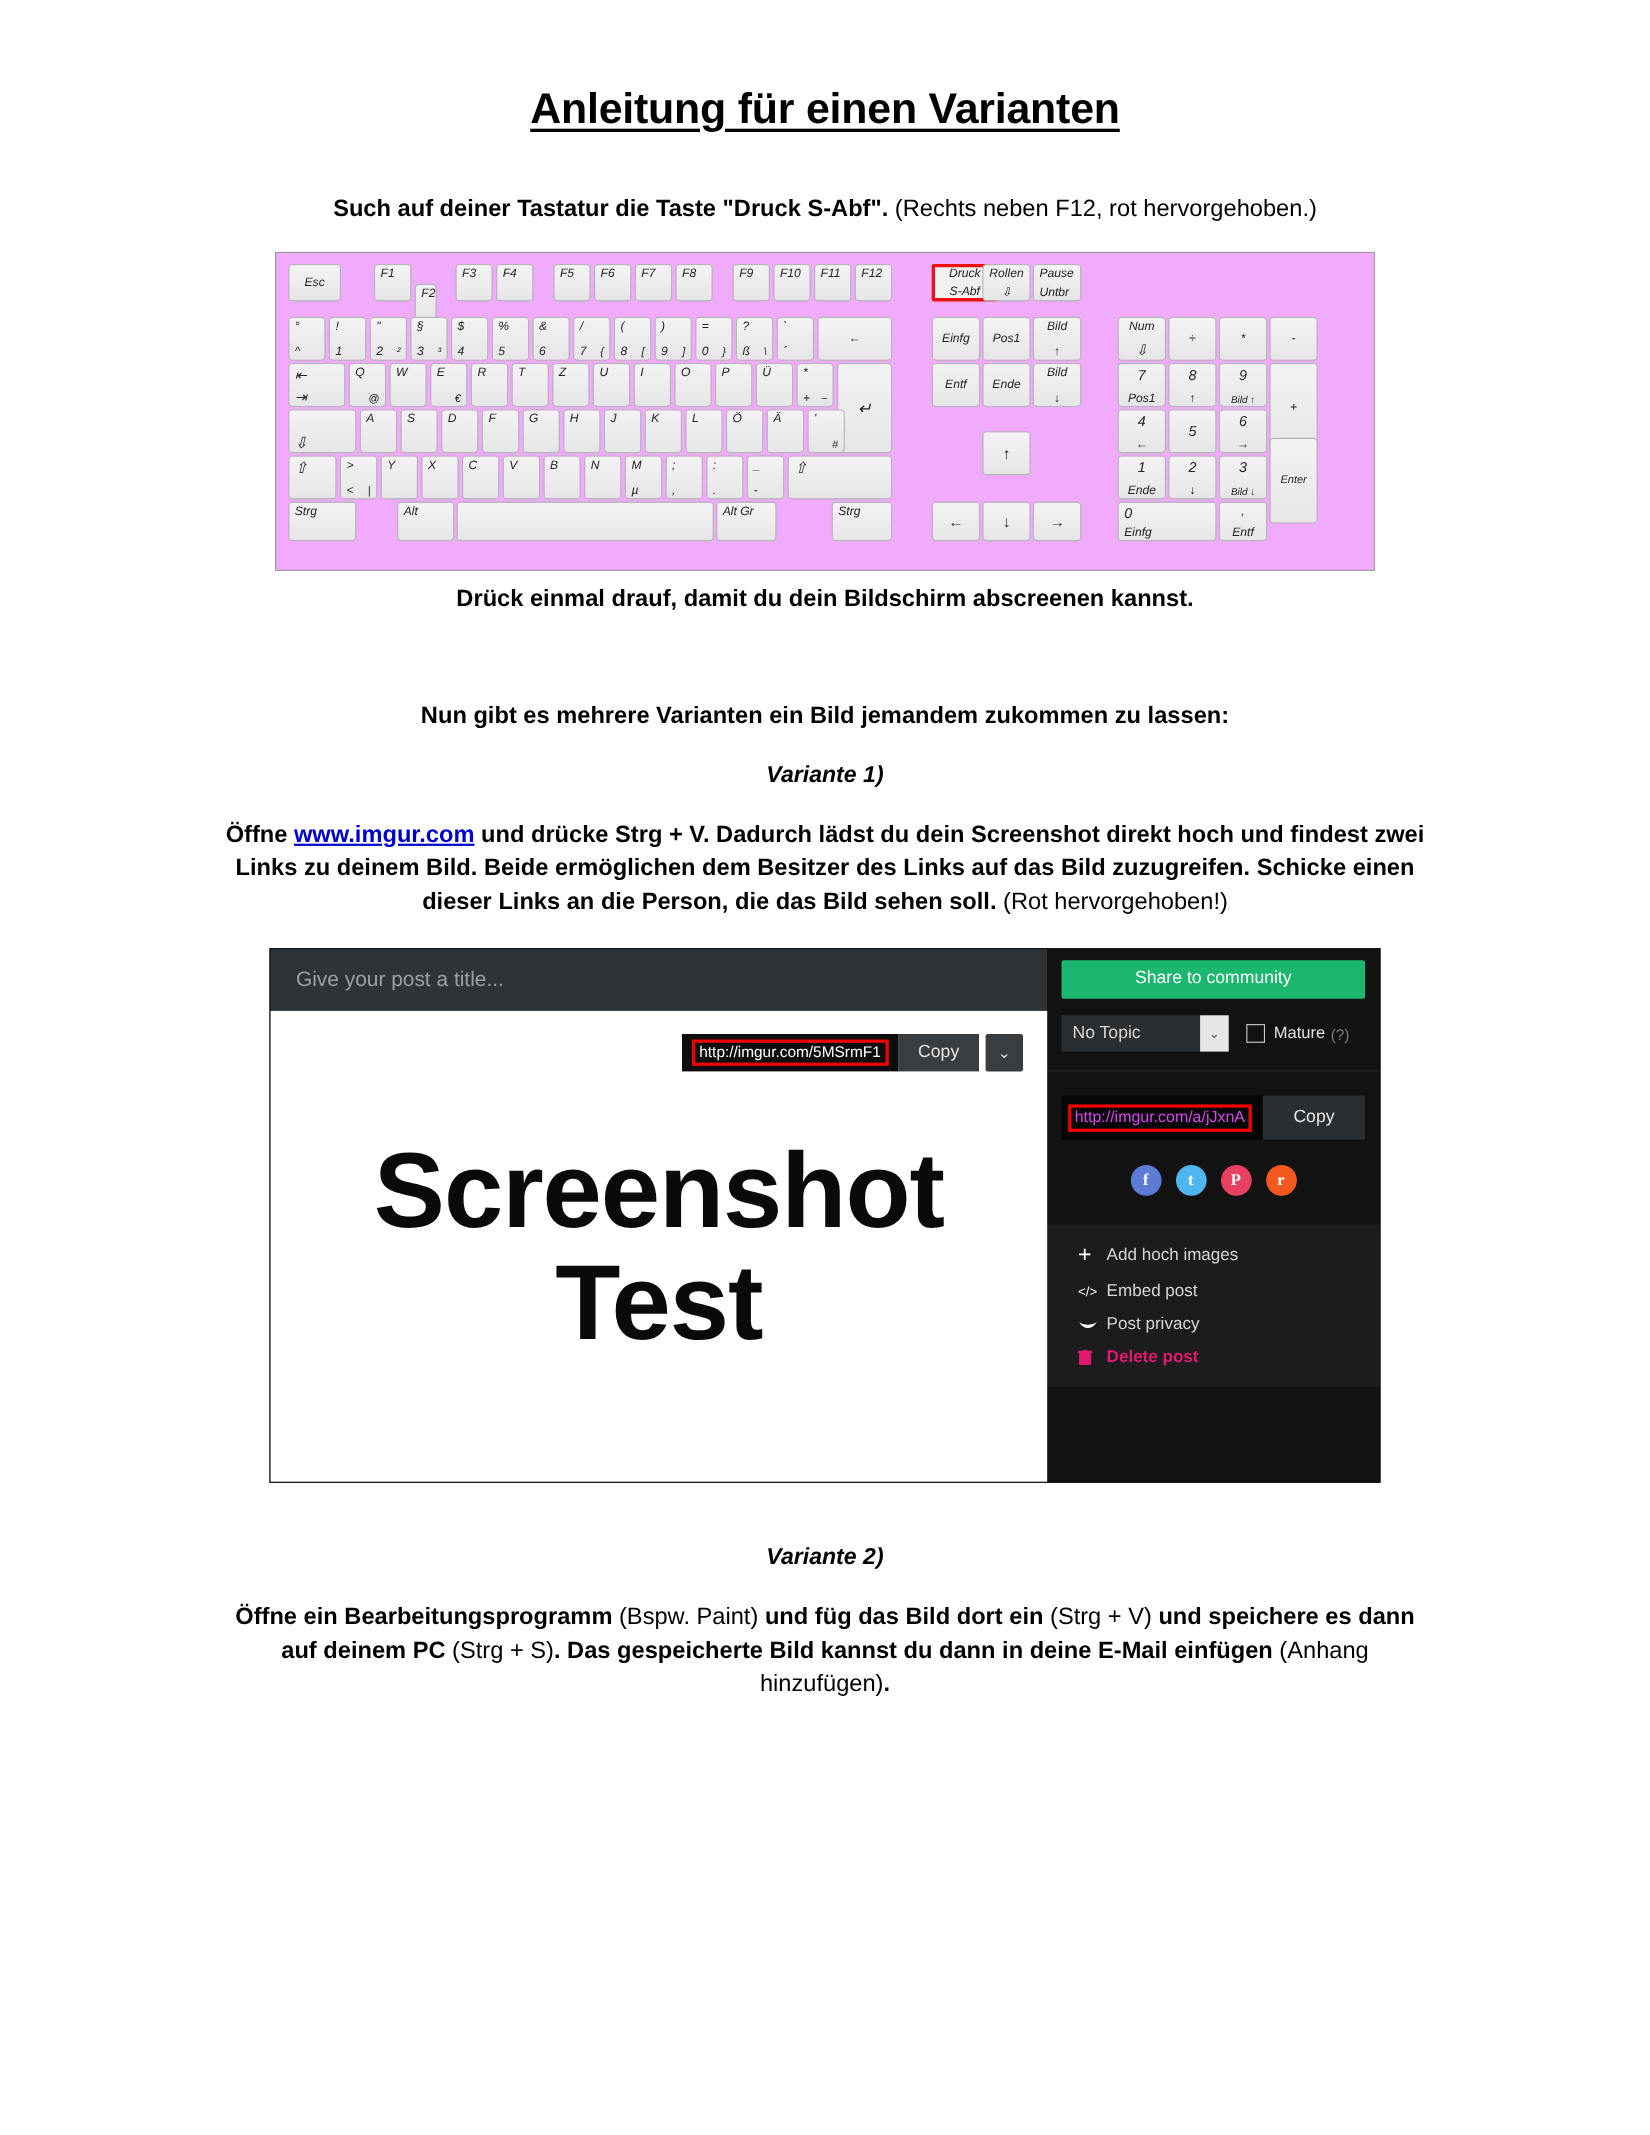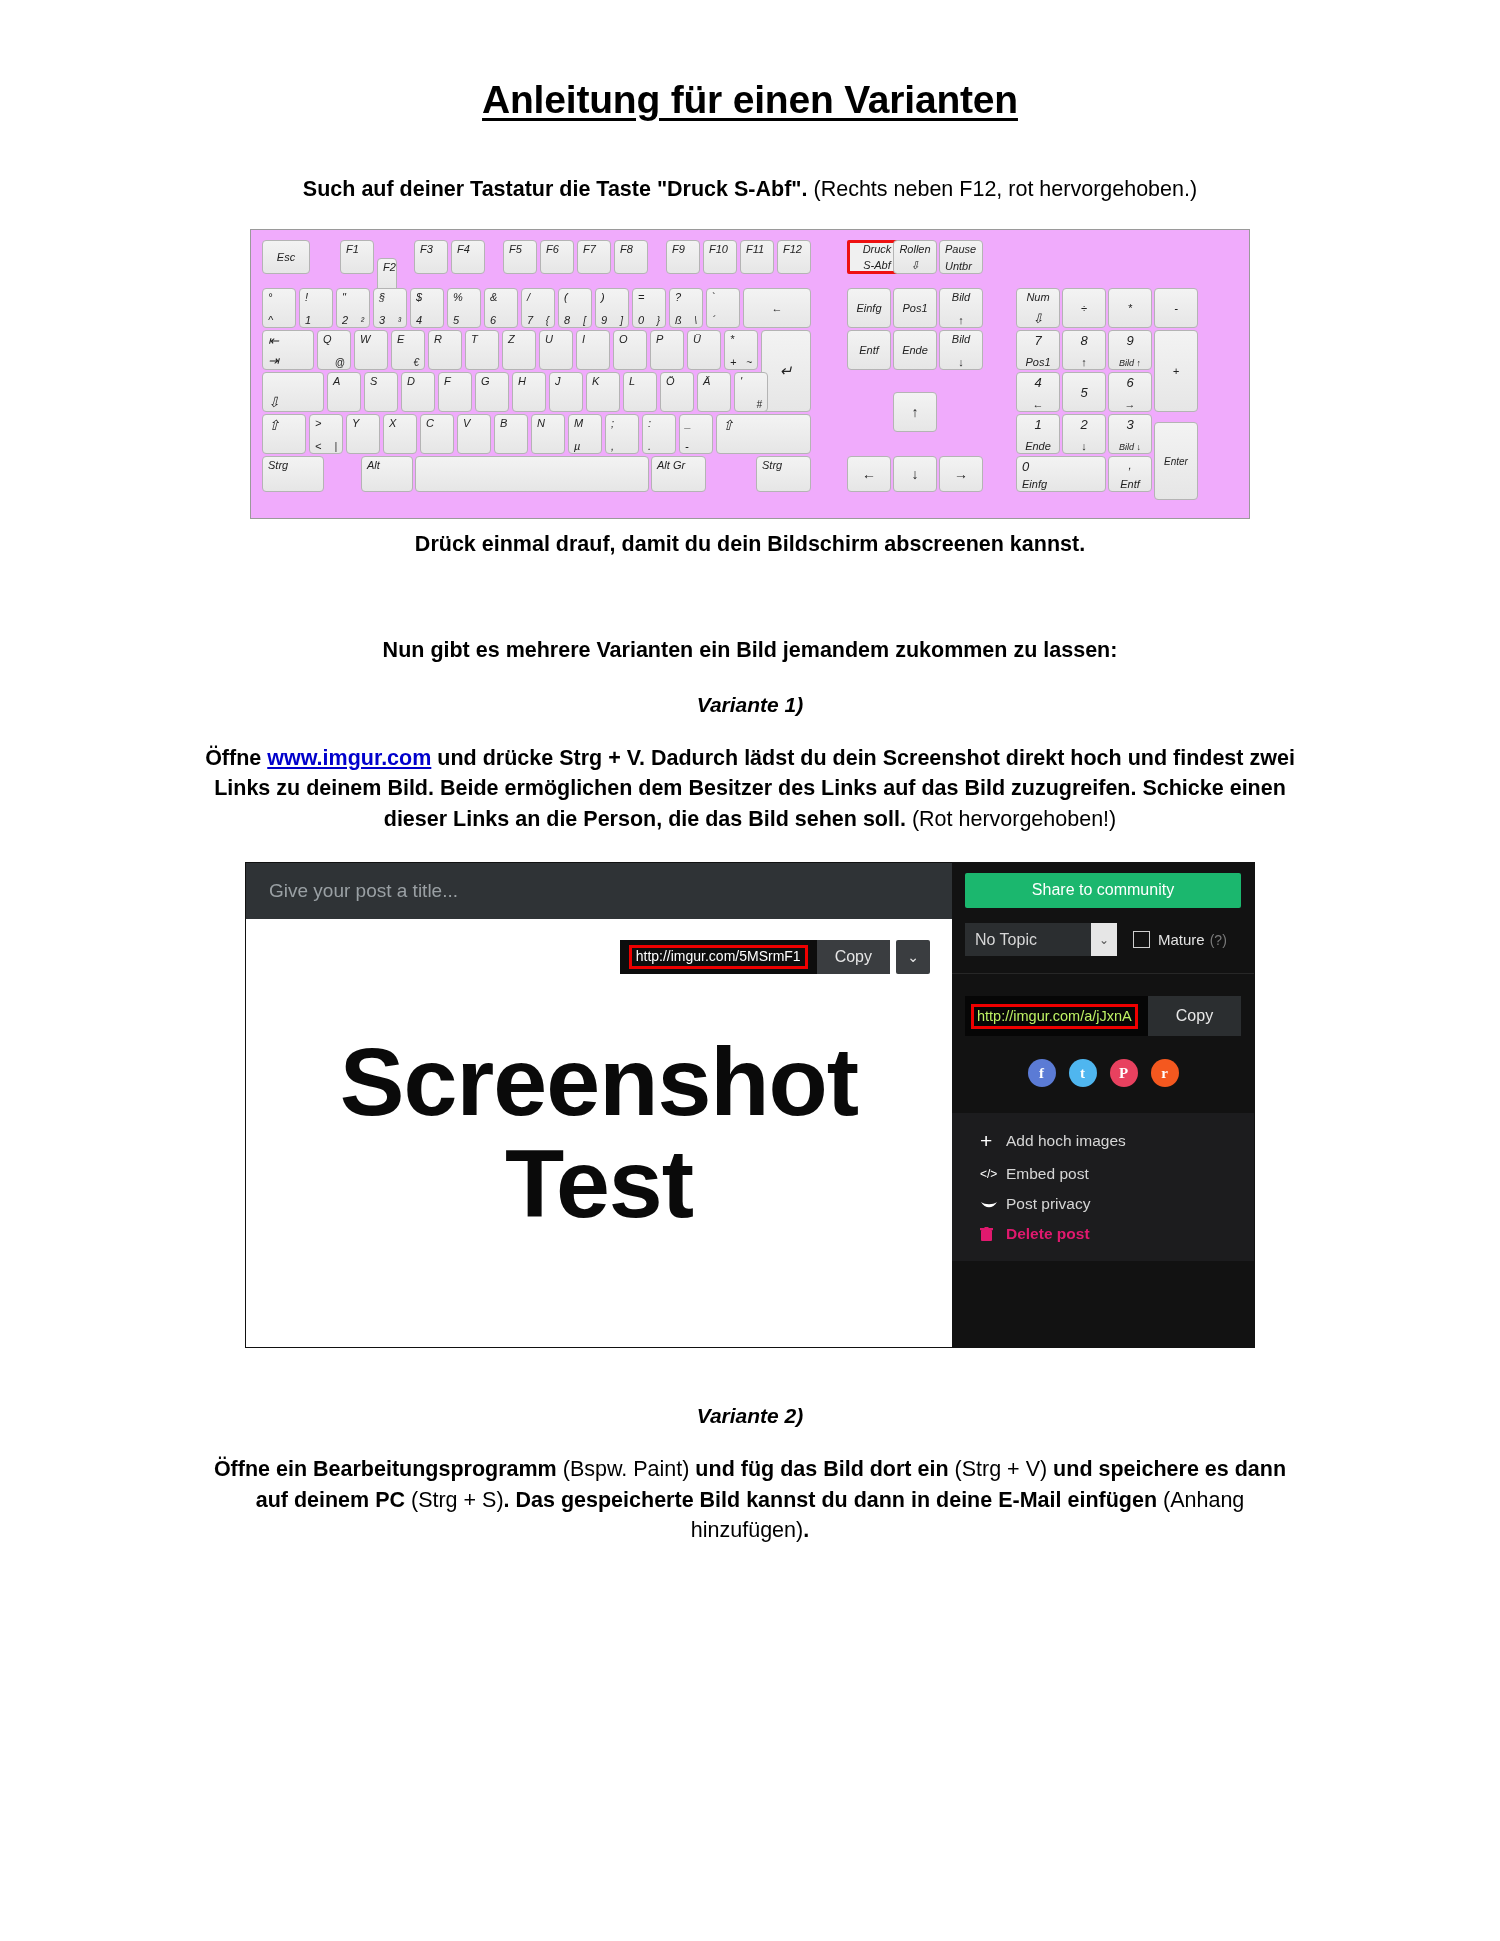--- a/index.html
+++ b/index.html
@@ -261,21 +261,21 @@
   }
   .albumlink-box {
     background: #060606;
     flex: 1;
     display: flex;
     align-items: center;
     padding-left: 6px;
   }
   .albumlink-inner {
     border: 3px solid #ee0000;
-    color: #bef264;
+    color: #d946ef;
     font-size: 14.5px;
     padding: 1px 3px 2px 3px;
     white-space: nowrap;
   }
   .albumcopy {
     background: #2b2e30;
     color: #e8e8e8;
     width: 93px;
     display: flex;
     align-items: center;
@@ -689,21 +689,21 @@
           <span class="cbot">Ende</span>
         </div>
       <div class="key" style="left:811px;top:184px;width:44px;height:40px;">
           <span class="ctop" style="font-size:13px;">2</span>
           <span class="cbot">↓</span>
         </div>
       <div class="key" style="left:857px;top:184px;width:44px;height:40px;">
           <span class="ctop" style="font-size:13px;">3</span>
           <span class="cbot" style="font-size:9px;">Bild ↓</span>
         </div>
-      <div class="key" style="left:903px;top:192px;width:44px;height:78px;">
+      <div class="key" style="left:903px;top:168px;width:44px;height:78px;">
           <span class="ctr" style="font-size:10px;">Enter</span>
         </div>
 
       <div class="key" style="left:765px;top:226px;width:90px;height:36px;">
           <span class="tl" style="font-size:13px;">0</span>
           <span class="bl">Einfg</span>
         </div>
       <div class="key" style="left:857px;top:226px;width:44px;height:36px;">
           <span class="ctop" style="font-size:11px;">,</span>
           <span class="cbot">Entf</span>

